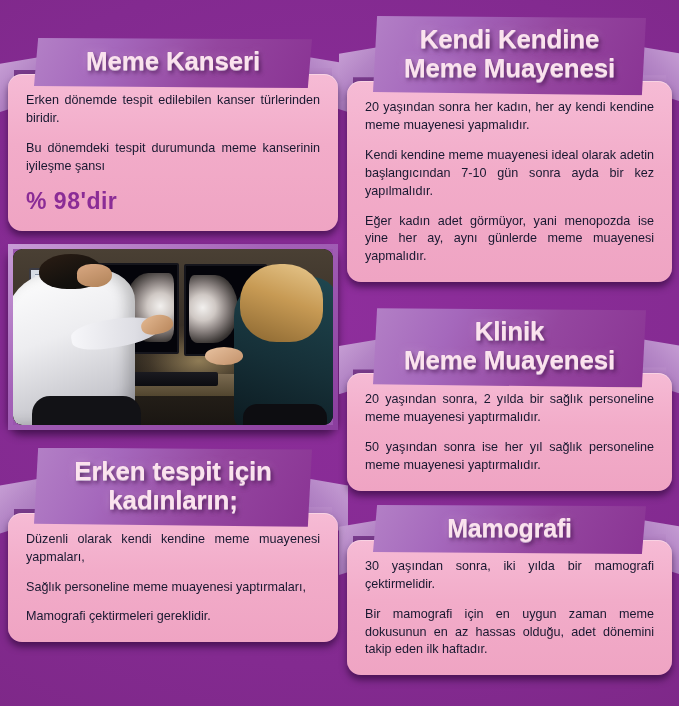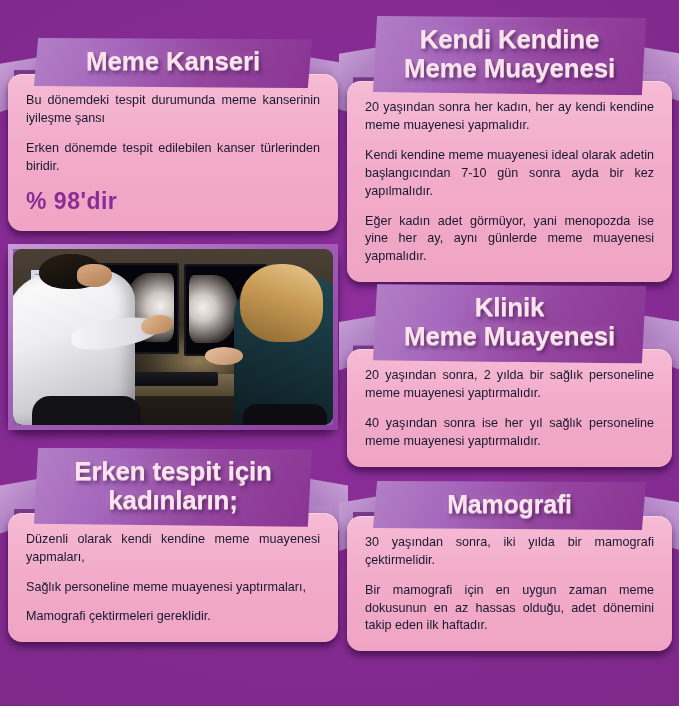--- a/index.html
+++ b/index.html
@@ -243,22 +243,22 @@
     <div class="banner">
       <div class="wing wing-l"></div>
       <div class="wing wing-r"></div>
       <div class="fold-l"></div>
       <div class="fold-r"></div>
       <div class="plate">
         <h2>Meme Kanseri</h2>
       </div>
     </div>
     <div class="card" style="min-height:148px;">
+      <p>Erken dönemde tespit edilebilen kanser türlerinden biridir.</p>
       <p>Bu dönemdeki tespit durumunda meme kanserinin iyileşme şansı</p>
-      <p>Erken dönemde tespit edilebilen kanser türlerinden biridir.</p>
       <span class="highlight">% 98'dir</span>
     </div>
   </div>
 
   <div class="photo-frame">
     <div class="photo">
       <div class="ph-wall"></div>
       <div class="ph-glow"></div>
 
       <div class="ph-monitor m0">
@@ -329,34 +329,34 @@
 Meme Muayenesi</h2>
       </div>
     </div>
     <div class="card" style="min-height:188px;">
       <p>20 yaşından sonra her kadın, her ay kendi kendine  meme muayenesi yapmalıdır.</p>
       <p>Kendi kendine meme muayenesi ideal olarak adetin başlangıcından 7-10 gün sonra ayda bir kez yapılmalıdır.</p>
       <p>Eğer kadın adet görmüyor, yani menopozda ise yine her ay, aynı günlerde meme muayenesi yapmalıdır.</p>
     </div>
   </div>
 
-  <div style="padding-top:2px;">
+  <div style="padding-top:26px;">
     <div class="banner">
       <div class="wing wing-l" style="top:30px;"></div>
       <div class="wing wing-r" style="top:30px;"></div>
       <div class="fold-l"></div>
       <div class="fold-r"></div>
       <div class="plate">
         <h2>Klinik
 Meme Muayenesi</h2>
       </div>
     </div>
     <div class="card" style="min-height:92px;">
       <p>20 yaşından sonra, 2 yılda bir sağlık personeline meme muayenesi yaptırmalıdır.</p>
-      <p>40 yaşından sonra ise her yıl sağlık personeline meme muayenesi yaptırmalıdır.</p>
+      <p>50 yaşından sonra ise her yıl sağlık personeline meme muayenesi yaptırmalıdır.</p>
     </div>
   </div>
 
   <div style="padding-top:14px;">
     <div class="banner small">
       <div class="wing wing-l" style="top:14px;"></div>
       <div class="wing wing-r" style="top:14px;"></div>
       <div class="fold-l"></div>
       <div class="fold-r"></div>
       <div class="plate">

